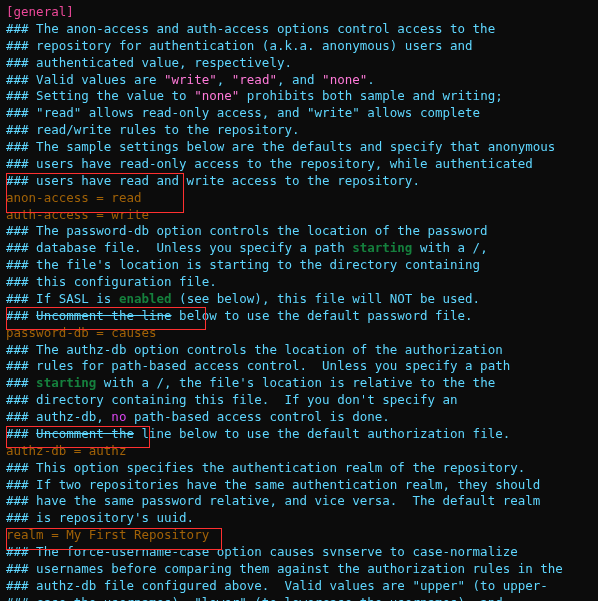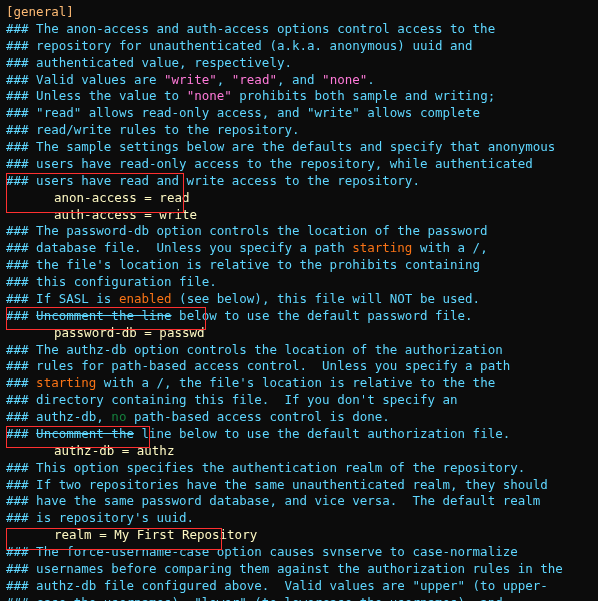--- a/index.html
+++ b/index.html
@@ -1,59 +1,59 @@
 <!DOCTYPE html>
 <html><head>
 <meta charset="utf-8">
 <style>
   html,body{margin:0;padding:0;background:#0c0c0c;color:#ddd;font-family:Consolas,'Courier New',monospace;font-size:12.5px;line-height:1.35;width:598px;height:601px;overflow:hidden;}
   .editor{position:relative;padding:4px 6px;}
-  .sec{color:#fdba74;margin-top:31px;}
+  .sec{color:#ec4899;margin-top:31px;}
   .cmt{color:#5fd7ff;}
-  .txt{color:#fef9c3;margin-left:48px;}
+  .txt{color:#a16207;}
   .hl1{color:#ff7ad9;} 
-  .hl2{color:#f97316;} 
-  .hl3{color:#15803d;} 
+  .hl2{color:#15803d;font-weight:bold;} 
+  .hl3{color:#d946ef;} 
   .box{position:absolute;border:1px solid #ff3030;pointer-events:none;box-sizing:border-box;}
   pre{margin:0;white-space:pre;}
 </style>
 </head>
 <body>
 
 <div class="editor">
 <pre><span class="sec">[general]</span>
 <span class="cmt">### The anon-access and auth-access options control access to the</span>
-<span class="cmt">### repository for unauthenticated (a.k.a. anonymous) uuid and</span>
+<span class="cmt">### repository for authentication (a.k.a. anonymous) users and</span>
 <span class="cmt">### authenticated value, respectively.</span>
 <span class="cmt"><span>### Valid values are </span><span class="hl1">"write"</span><span>, </span><span class="hl1">"read"</span><span>, and </span><span class="hl1">"none"</span><span>.</span></span>
-<span class="cmt"><span>### Unless the value to </span><span class="hl1">"none"</span><span> prohibits both sample and writing;</span></span>
+<span class="cmt"><span>### Setting the value to </span><span class="hl1">"none"</span><span> prohibits both sample and writing;</span></span>
 <span class="cmt">### "read" allows read-only access, and "write" allows complete</span>
 <span class="cmt">### read/write rules to the repository.</span>
 <span class="cmt">### The sample settings below are the defaults and specify that anonymous</span>
 <span class="cmt">### users have read-only access to the repository, while authenticated</span>
 <span class="cmt">### users have read and write access to the repository.</span>
 <span class="txt">anon-access = read</span>
 <span class="txt">auth-access = write</span>
 <span class="cmt">### The password-db option controls the location of the password</span>
 <span class="cmt"><span>### database file.  Unless you specify a path </span><span class="hl2">starting</span><span> with a /,</span></span>
-<span class="cmt">### the file's location is relative to the prohibits containing</span>
+<span class="cmt">### the file's location is starting to the directory containing</span>
 <span class="cmt">### this configuration file.</span>
 <span class="cmt"><span>### If SASL is </span><span class="hl2">enabled</span><span> (see below), this file will NOT be used.</span></span>
 <span class="cmt"><span>### </span><span style="text-decoration:line-through">Uncomment the line</span><span> below to use the default password file.</span></span>
-<span class="txt">password-db = passwd</span>
+<span class="txt">password-db = causes</span>
 <span class="cmt">### The authz-db option controls the location of the authorization</span>
 <span class="cmt">### rules for path-based access control.  Unless you specify a path</span>
 <span class="cmt"><span>### </span><span class="hl2">starting</span><span> with a /, the file's location is relative to the the</span></span>
 <span class="cmt">### directory containing this file.  If you don't specify an</span>
 <span class="cmt"><span>### authz-db, </span><span class="hl3">no</span><span> path-based access control is done.</span></span>
 <span class="cmt"><span>### </span><span style="text-decoration:line-through">Uncomment the</span><span> line below to use the default authorization file.</span></span>
 <span class="txt">authz-db = authz</span>
 <span class="cmt">### This option specifies the authentication realm of the repository.</span>
-<span class="cmt">### If two repositories have the same unauthenticated realm, they should</span>
-<span class="cmt">### have the same password database, and vice versa.  The default realm</span>
+<span class="cmt">### If two repositories have the same authentication realm, they should</span>
+<span class="cmt">### have the same password relative, and vice versa.  The default realm</span>
 <span class="cmt">### is repository's uuid.</span>
 <span class="txt">realm = My First Repository</span>
 <span class="cmt">### The force-username-case option causes svnserve to case-normalize</span>
 <span class="cmt">### usernames before comparing them against the authorization rules in the</span>
 <span class="cmt">### authz-db file configured above.  Valid values are "upper" (to upper-</span>
 <span class="cmt">### case the usernames), "lower" (to lowercase the usernames), and</span>
 
 
 </pre>
 

